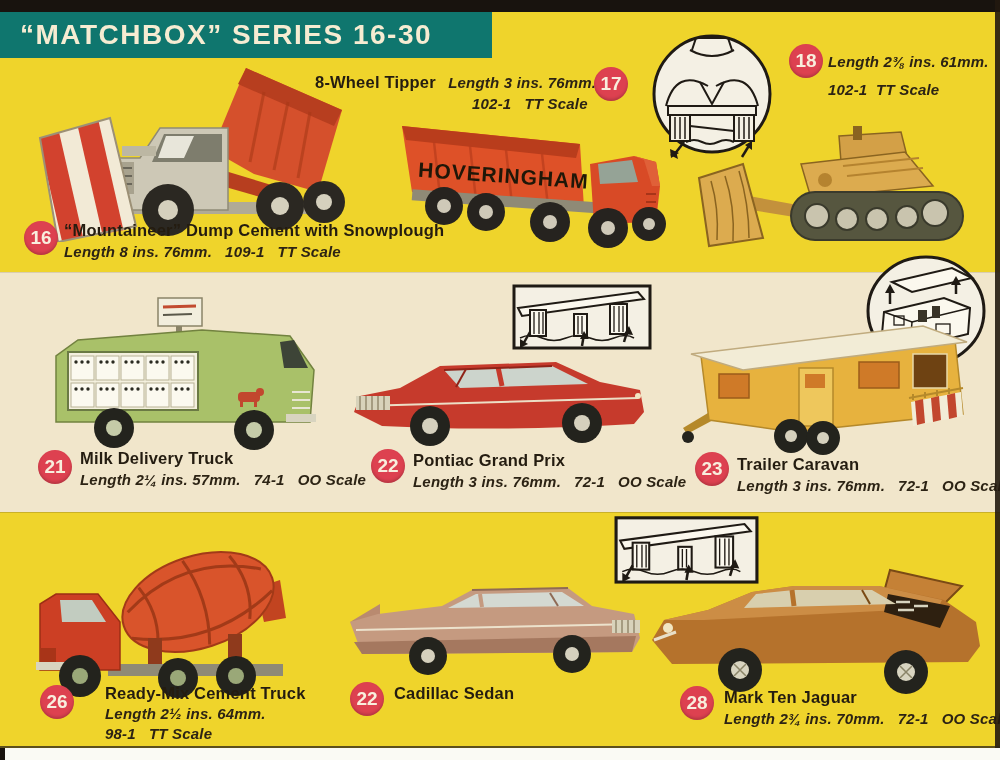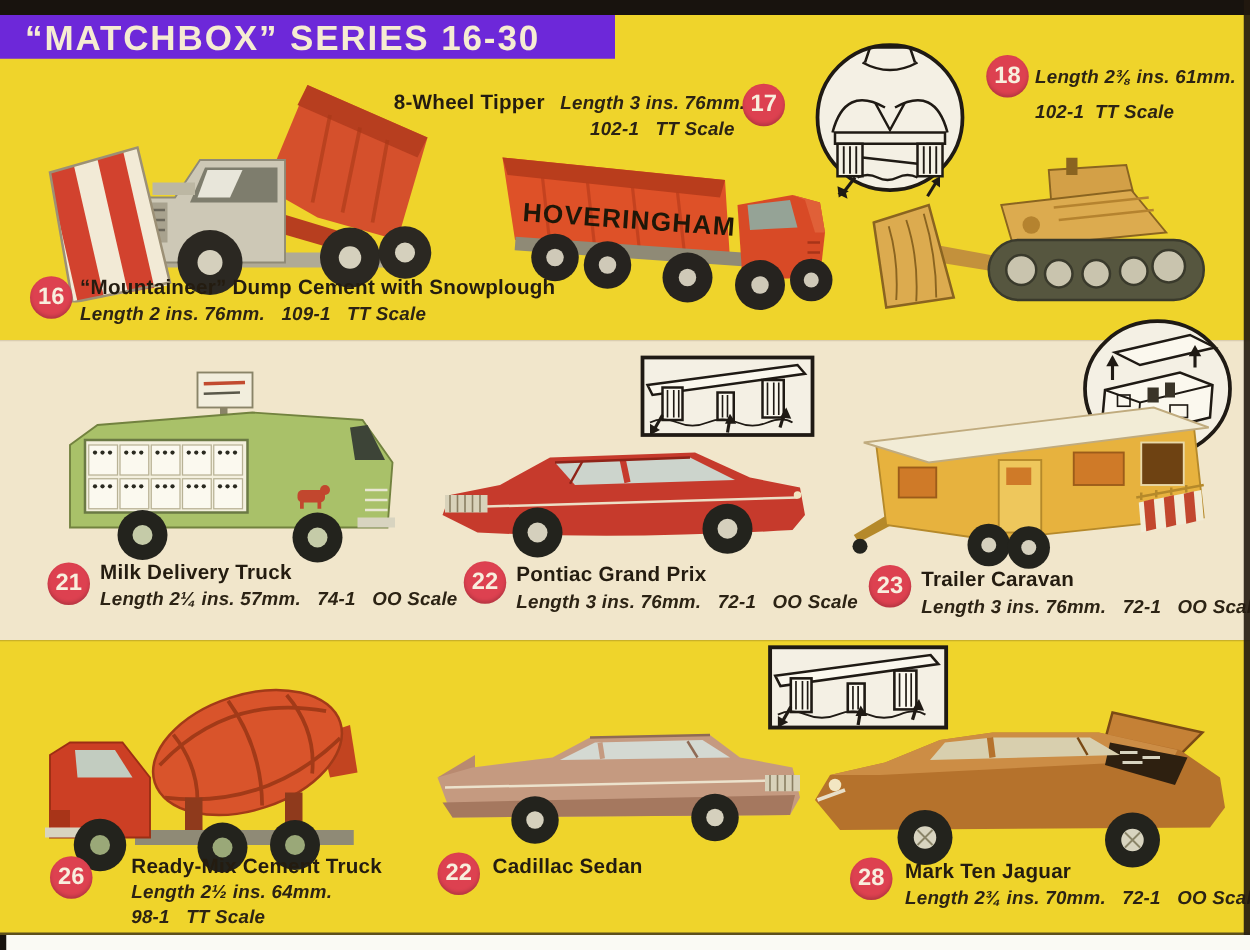--- a/index.html
+++ b/index.html
@@ -4,21 +4,21 @@
 <style>
   html,body{margin:0;padding:0;}
   .page{position:relative;width:1000px;height:760px;background:#efd42b;overflow:hidden;
         font-family:"Liberation Sans",sans-serif;color:#241c10;}
   .abs{position:absolute;}
   .edge-top{left:0;top:0;width:1000px;height:12px;background:#18130e;}
   .edge-right{right:0;top:0;width:5px;height:748px;background:#221a10;opacity:.9;}
   .edge-bottom-line{left:0;top:746px;width:1000px;height:2px;background:#2c2418;opacity:.75;}
   .edge-bottom{left:0;top:748px;width:1000px;height:12px;background:#fafaf4;}
   .edge-bottom-corner{left:0;top:748px;width:5px;height:12px;background:#18130e;}
-  .banner{left:0;top:12px;width:492px;height:35px;background:#6d28d9;display:flex;align-items:flex-end;}
+  .banner{left:0;top:12px;width:492px;height:46px;background:#0f766e;display:flex;align-items:center;}
   .banner span{color:#f6ecd2;font-weight:bold;font-size:28px;letter-spacing:1.5px;padding-left:20px;white-space:pre;}
   .band-cream{left:0;top:272px;width:1000px;height:240px;background:#f1e6cb;box-shadow:0 1px 0 rgba(90,70,30,.25), inset 0 1px 0 rgba(90,70,30,.15);}
   .badge{width:34px;height:34px;border-radius:50%;background:#dd4150;color:#f8eedd;
          font-weight:bold;font-size:19px;display:flex;align-items:center;justify-content:center;
          box-shadow:inset 0 -2px 3px rgba(0,0,0,.18);text-align:center;}
   .item-name{font-weight:bold;font-size:16.5px;letter-spacing:.2px;white-space:pre;color:#241c10;}
   .item-name.wrap{white-space:normal;line-height:19px;}
   .item-spec{font-style:italic;font-weight:600;font-size:15px;letter-spacing:.2px;white-space:pre;color:#2c2314;}
   .txt18 .item-spec{display:block;margin-top:11px;}
   svg{display:block;}
@@ -61,21 +61,21 @@
     <circle cx="254" cy="156" r="24" fill="#2b2822"></circle>
       <circle cx="254" cy="156" r="9" fill="#d5d0bd"></circle>
     <circle cx="298" cy="152" r="21" fill="#2b2822"></circle>
       <circle cx="298" cy="152" r="8" fill="#d5d0bd"></circle>
   </svg>
 
   <div class="abs badge" style="left:24px;top:221px">
     <span>16</span>
   </div>
   <div class="abs item-name" style="left:64px;top:221px">“Mountaineer” Dump Cement with Snowplough</div>
-  <div class="abs item-spec" style="left:64px;top:243px">Length 2 ins. 76mm.   109-1   TT Scale</div>
+  <div class="abs item-spec" style="left:64px;top:243px">Length 8 ins. 76mm.   109-1   TT Scale</div>
 
   <div class="abs" style="left:315px;top:73px">
     <span class="item-name">8-Wheel Tipper</span>
     <span class="item-spec" style="margin-left:8px">Length 3 ins. 76mm.</span>
   </div>
   <div class="abs item-spec" style="left:472px;top:95px">102-1   TT Scale</div>
   <div class="abs badge" style="left:594px;top:67px">
     <span>17</span>
   </div>
 

